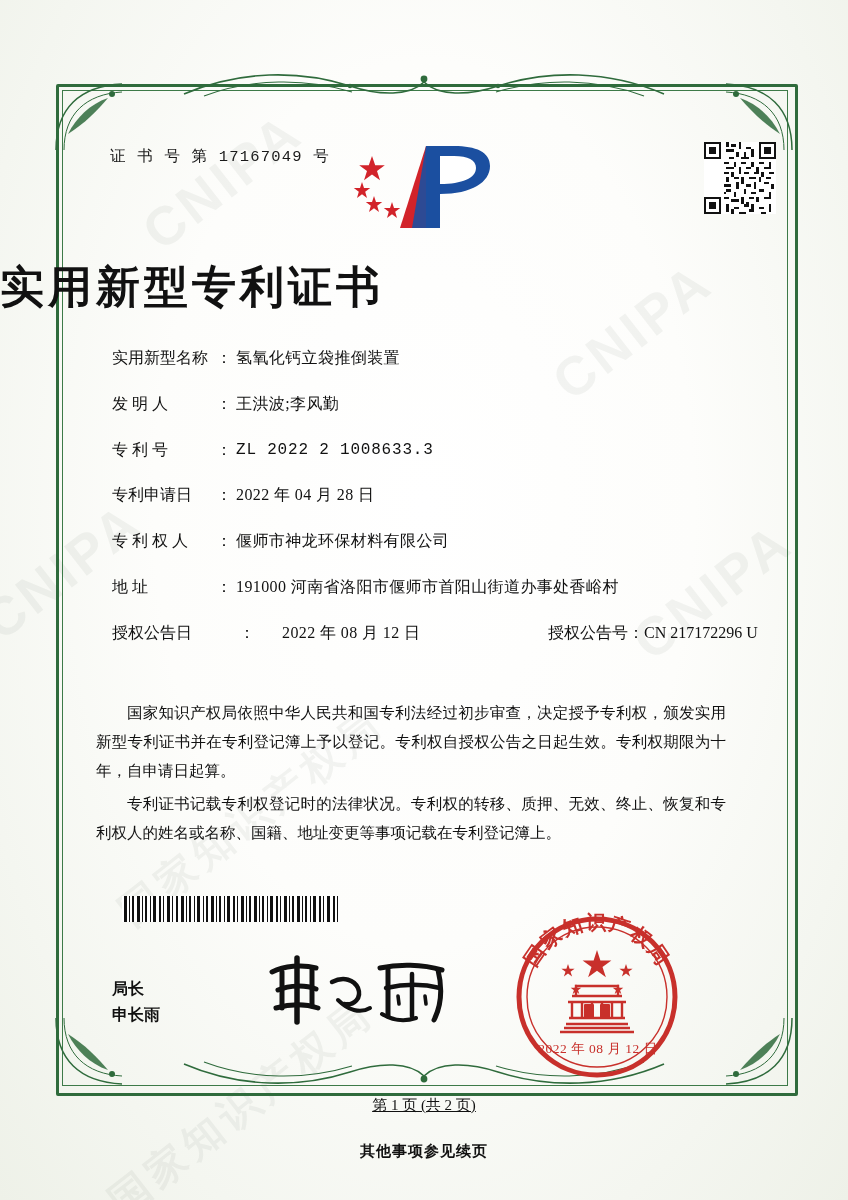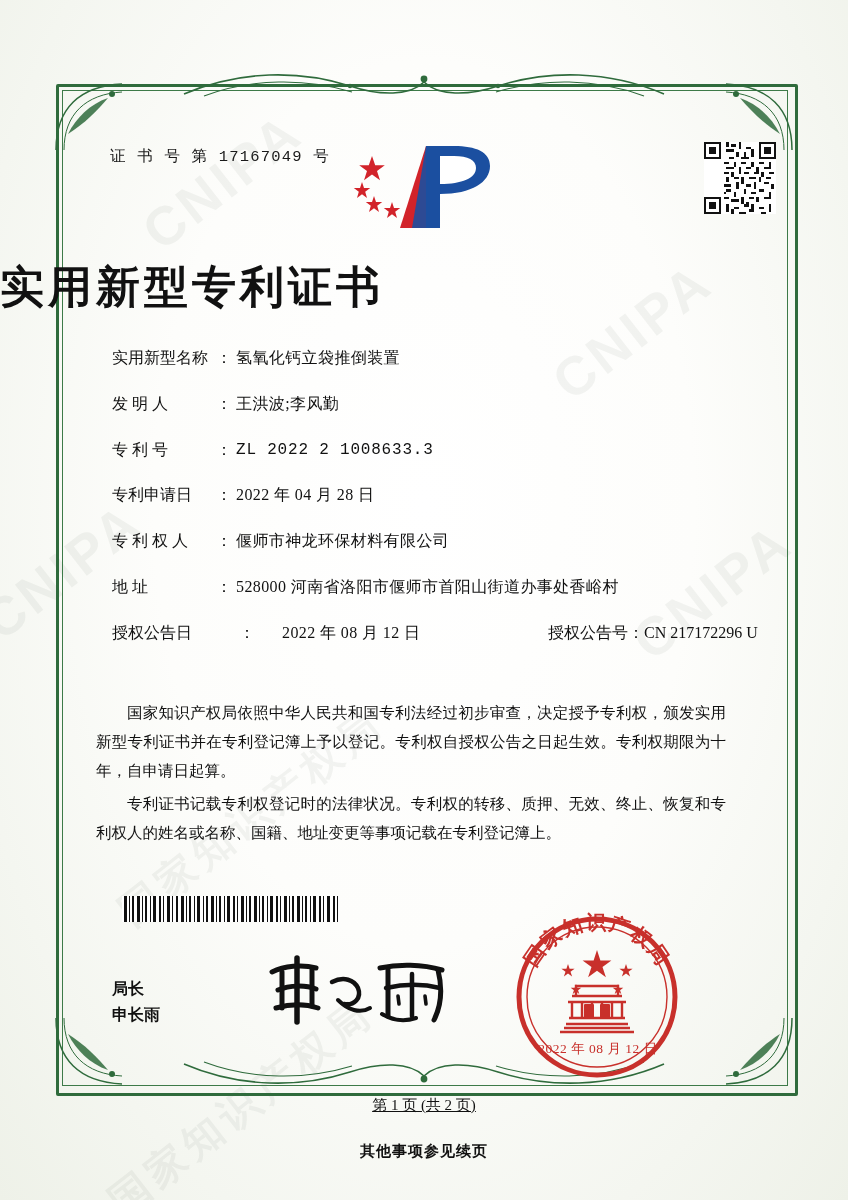--- a/index.html
+++ b/index.html
@@ -431,21 +431,21 @@
 
     <div class="field-row">
       <span class="field-label">专 利 权 人</span>
       <span class="field-colon">：</span>
       <span class="field-value">偃师市神龙环保材料有限公司</span>
     </div>
 
     <div class="field-row">
       <span class="field-label" style="letter-spacing: 0px;">地        址</span>
       <span class="field-colon">：</span>
-      <span class="field-value">528000 河南省洛阳市偃师市首阳山街道办事处香峪村</span>
+      <span class="field-value">191000 河南省洛阳市偃师市首阳山街道办事处香峪村</span>
     </div>
 
     <div class="field-row row-dual">
       <span class="field-label">授权公告日</span>
       <span class="field-colon">：</span>
       <span class="field-value">2022 年 08 月 12 日</span>
       <span class="inline-second">
         <span>授权公告号</span><span>：</span><span class="mono">CN 217172296 U</span>
       </span>
     </div>

